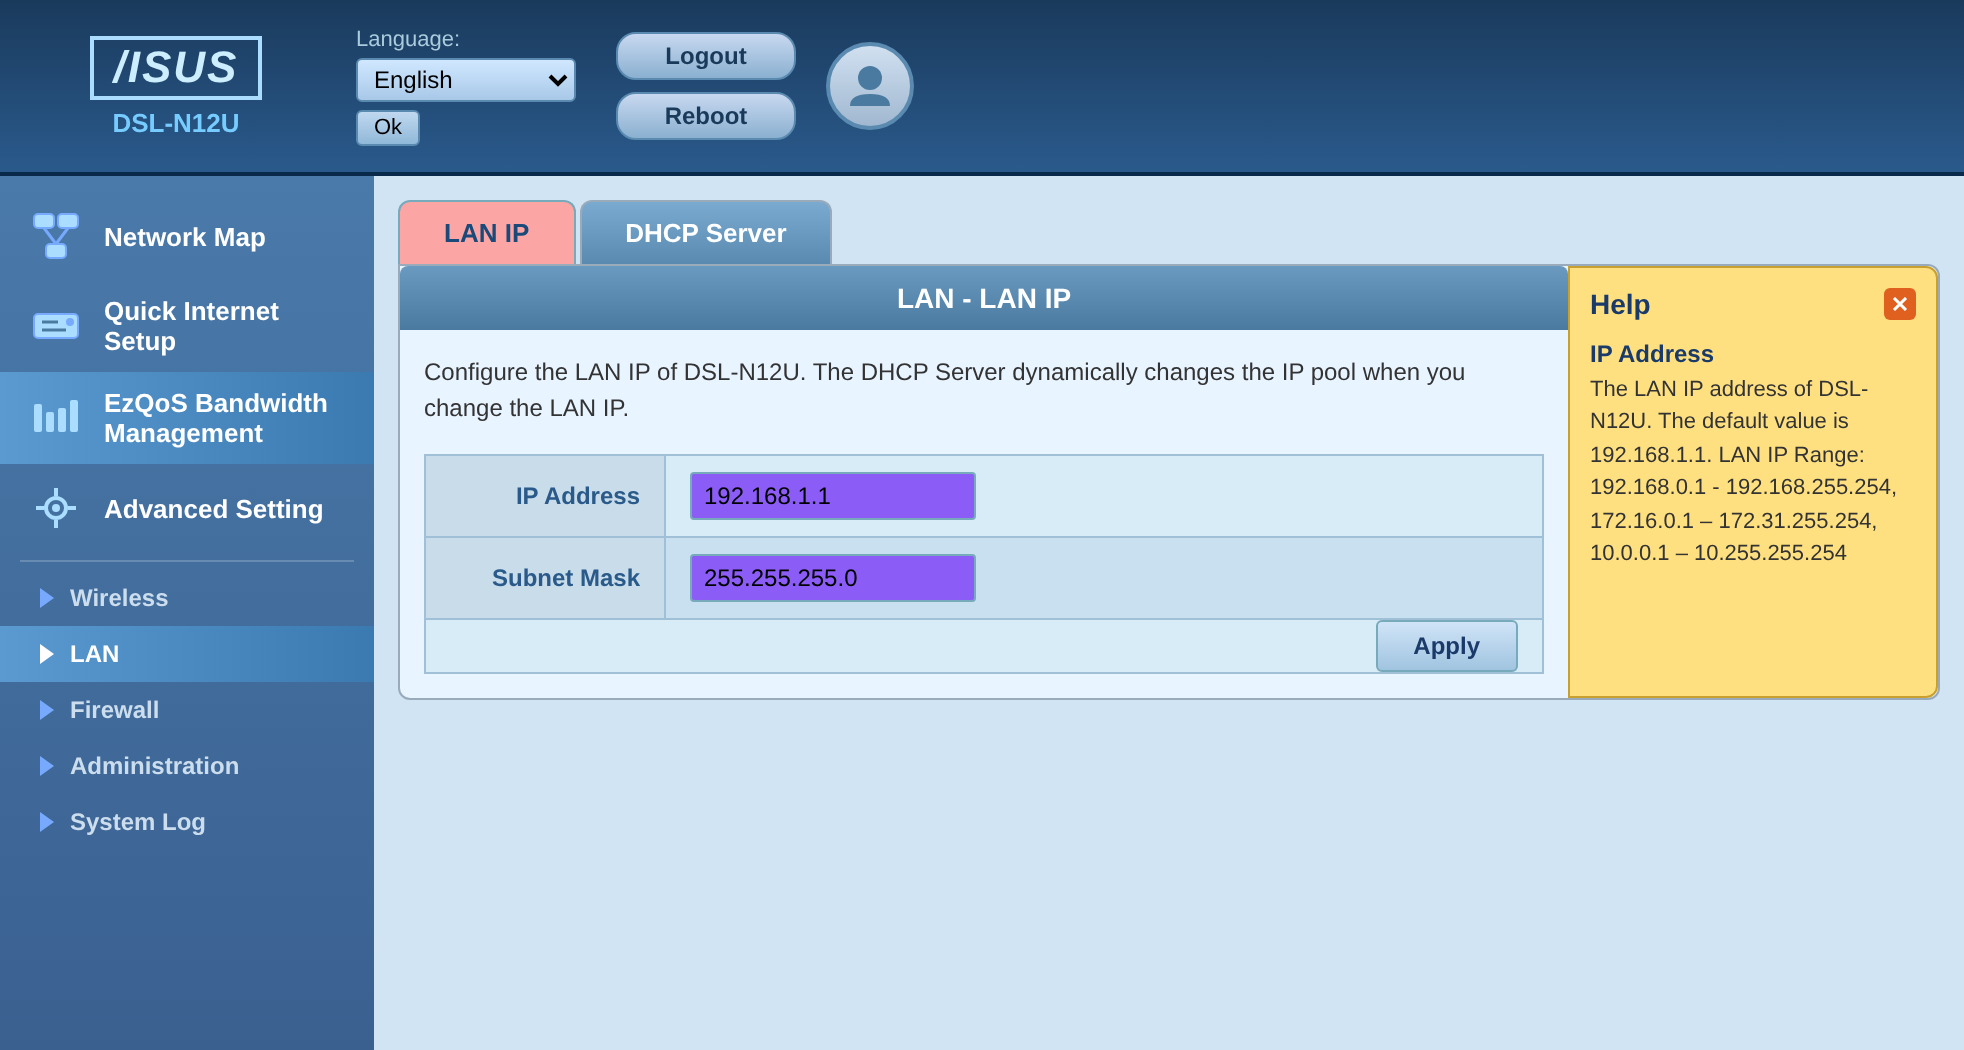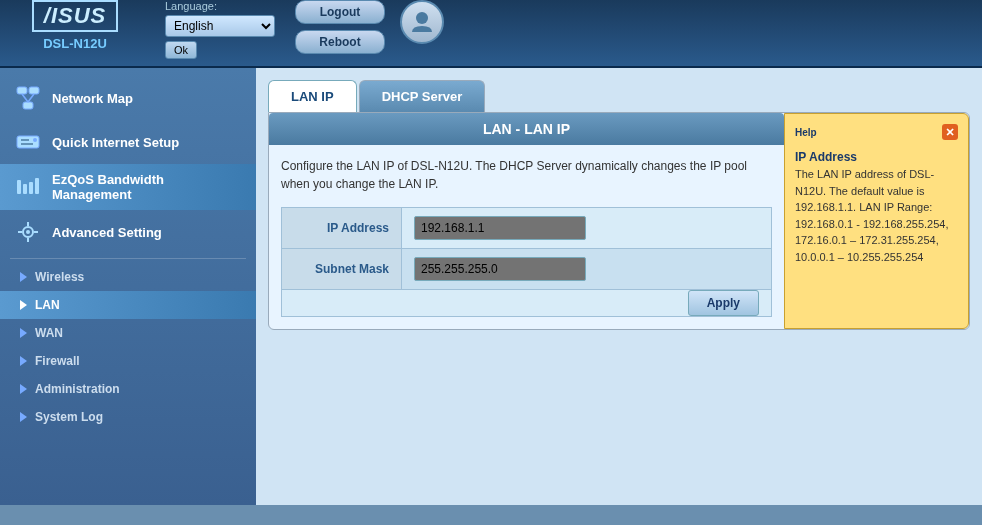--- a/index.html
+++ b/index.html
@@ -8,24 +8,24 @@
       height: 525px;
       font-family: Arial, sans-serif;
       font-size: 12px;
       background: #6a8faf;
       overflow: hidden;
     }
 
     
     .header {
       background: linear-gradient(to bottom, #1a3a5c, #2a5a8c);
-      height: 68px;
-      display: flex;
-      align-items: flex-start;
-      padding: 0 15px;
+      height: 88px;
+      display: flex;
+      align-items: center;
+      padding: 0 28px;
       position: relative;
       border-bottom: 2px solid #0a2a4c;
     }
 
     .logo-area {
       display: flex;
       flex-direction: column;
       align-items: center;
       margin-right: 30px;
       min-width: 120px;
@@ -145,21 +145,21 @@
     }
 
     
     .main-layout {
       display: flex;
       height: calc(525px - 88px);
     }
 
     
     .sidebar {
-      width: 256px;
+      width: 187px;
       background: linear-gradient(to bottom, #4a7aaa, #3a6090);
       padding: 8px 0;
       flex-shrink: 0;
     }
 
     .sidebar-item {
       display: flex;
       align-items: center;
       padding: 8px 14px;
       cursor: pointer;
@@ -232,21 +232,21 @@
       padding: 8px 22px;
       border-radius: 6px 6px 0 0;
       cursor: pointer;
       font-size: 13px;
       font-weight: bold;
       border: 1px solid #9ab;
       border-bottom: none;
     }
 
     .tab.active {
-      background: #ffffff;
+      background: #fca5a5;
       color: #1a4a7a;
       border-color: #7ab;
     }
 
     .tab.inactive {
       background: linear-gradient(to bottom, #7aaad0, #5a8ab0);
       color: #fff;
     }
 
     
@@ -303,26 +303,26 @@
     .form-table .label-cell {
       text-align: right;
       color: #2a5a8a;
       font-weight: bold;
       font-size: 12px;
       width: 120px;
       background: #c8dcea;
     }
 
     .form-table input[type="text"] {
-      width: 172px;
+      width: 143px;
       padding: 4px 6px;
       border: 1px solid #7ab;
       border-radius: 2px;
       font-size: 12px;
-      background: #737373;
+      background: #8b5cf6;
     }
 
     .apply-row td {
       background: #d8ecf8;
       text-align: right;
       padding: 8px 12px;
     }
 
     .apply-btn {
       background: linear-gradient(to bottom, #d0e4f8, #a0c4e0);
@@ -347,21 +347,21 @@
     }
 
     .help-header {
       display: flex;
       justify-content: space-between;
       align-items: center;
       margin-bottom: 8px;
     }
 
     .help-title {
-      font-size: 10px;
+      font-size: 14px;
       font-weight: bold;
       color: #1a3a6a;
     }
 
     .help-close {
       width: 16px;
       height: 16px;
       background: #e06020;
       border-radius: 3px;
       display: flex;
@@ -484,24 +484,20 @@
     <div class="sidebar-sub-item">
       <div class="arrow"></div>
       <span>Wireless</span>
     </div>
 
     <div class="sidebar-sub-item active-sub">
       <div class="arrow"></div>
       <span>LAN</span>
     </div>
 
-    <div class="sidebar-sub-item">
-      <div class="arrow"></div>
-      <span>WAN</span>
-    </div>
 
     <div class="sidebar-sub-item">
       <div class="arrow"></div>
       <span>Firewall</span>
     </div>
 
     <div class="sidebar-sub-item">
       <div class="arrow"></div>
       <span>Administration</span>
     </div>

